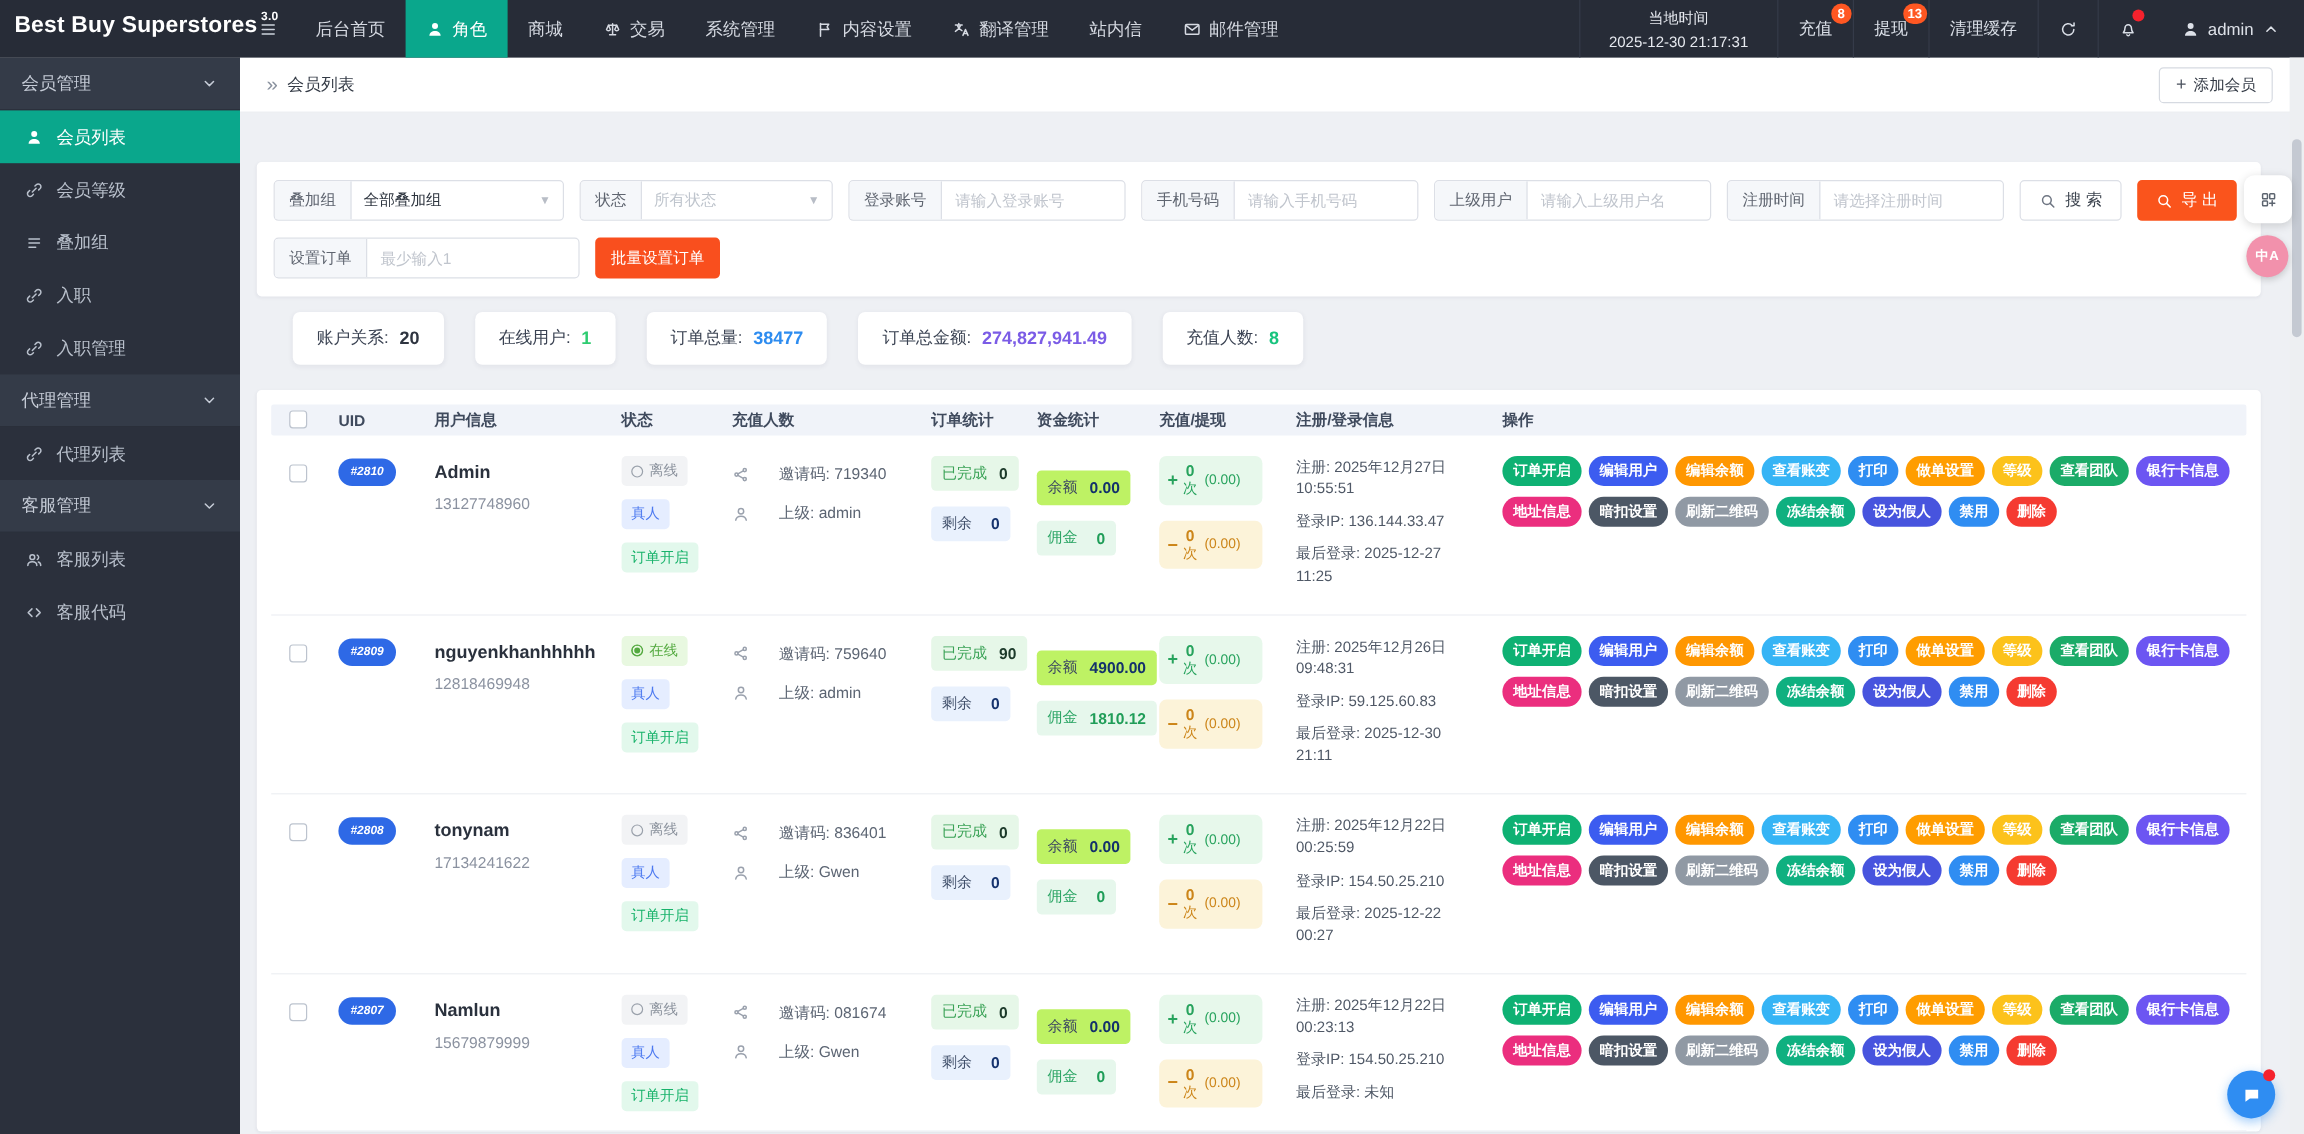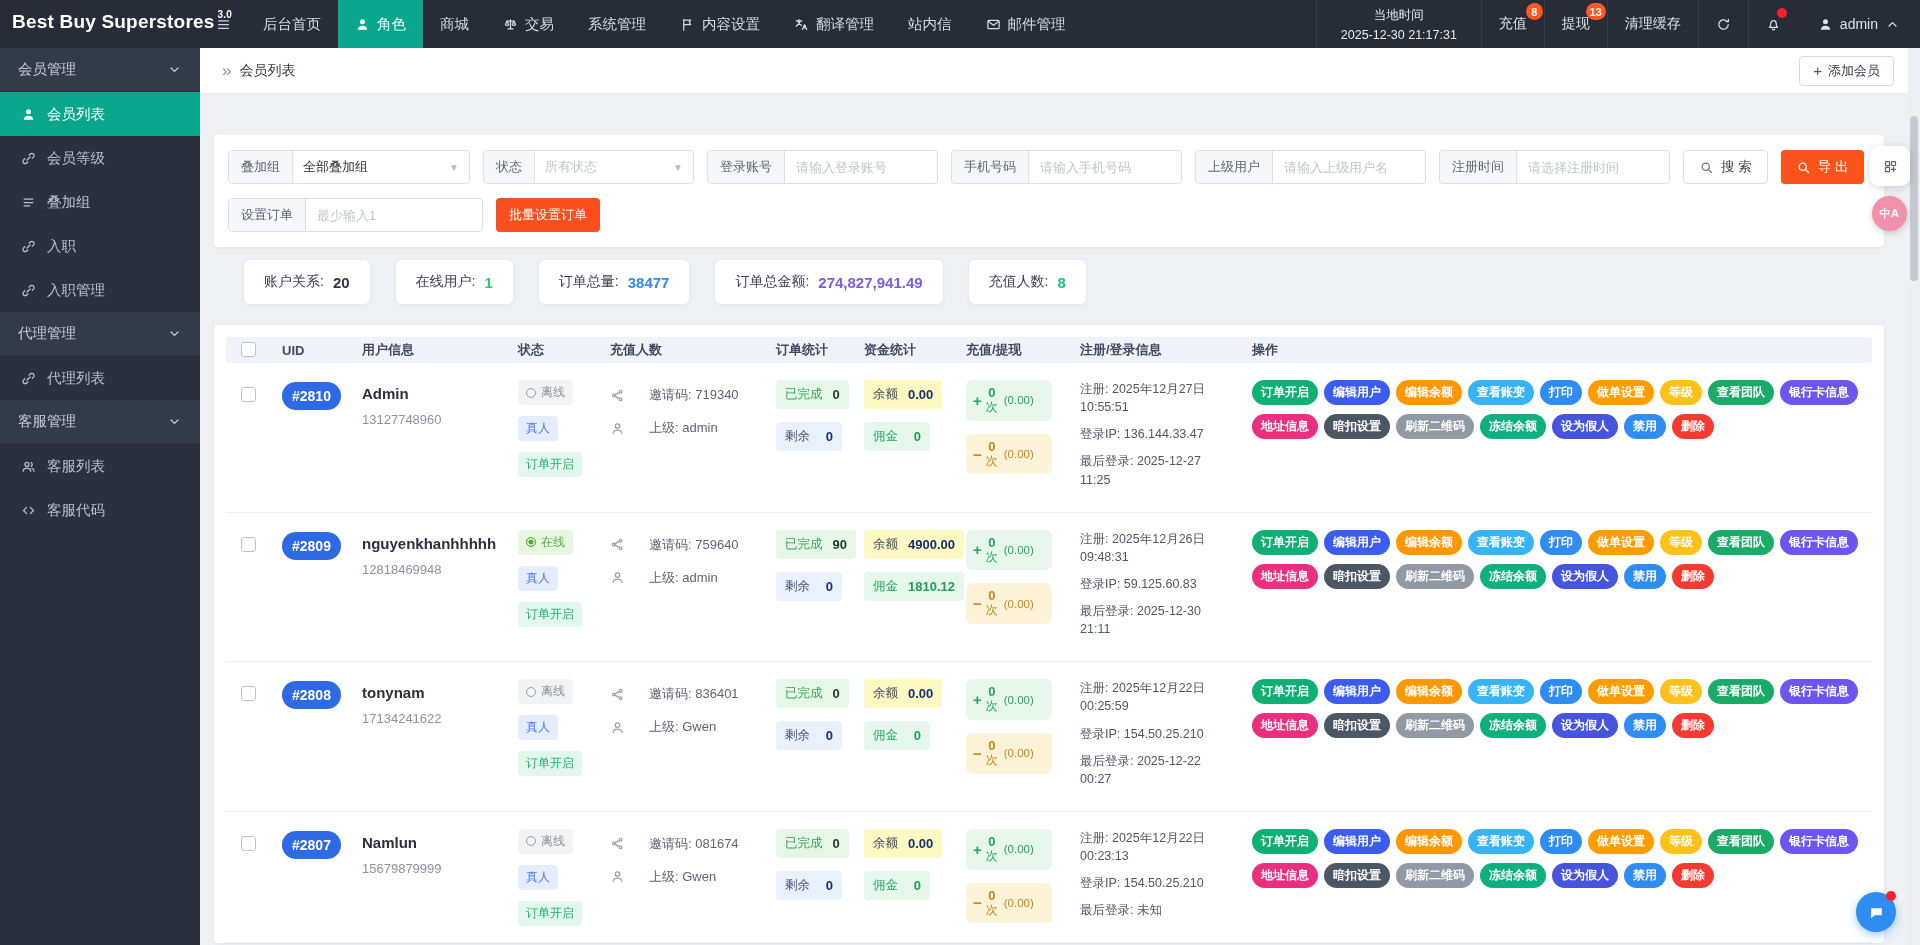--- a/index.html
+++ b/index.html
@@ -69,42 +69,42 @@
   .grid { display:grid; grid-template-columns:48px 80px 156px 92px 166px 88px 102px 114px 172px 1fr; }
   .thead { background:#f0f3f9; height:26px; align-items:center; font-size:13px; font-weight:bold; color:#3f4a5d; border-radius:2px; }
   .thead > div { padding-left:8px; }
   .trow { padding:17px 0 14px; border-bottom:1px solid #edeff3; align-items:start; }
   .trow > div { padding-left:8px; }
   .cell-check { padding-left:15px !important; }
   .checkbox { width:15px; height:15px; border:1px solid #bcc3ce; border-radius:3px; background:#fff; display:inline-block; cursor:pointer; }
   .thead .checkbox { margin-top:2px; }
   .trow .checkbox { margin-top:7px; }
 
-  .uid-pill { display:inline-block; background:#2e69e6; color:#fff; font-size:14px; font-weight:bold; padding:6px 10px; border-radius:15px; margin-top:2px; }
+  .uid-pill { display:inline-block; background:#2e69e6; color:#fff; font-size:10px; font-weight:bold; padding:6px 10px; border-radius:15px; margin-top:2px;font-style:italic; }
   .uname { font-size:15px; font-weight:bold; color:#2a313d; margin-top:5px; }
   .uphone { font-size:13px; color:#8b92a0; margin-top:10px; }
 
   .pill-stack { display:flex; flex-direction:column; gap:11px; align-items:flex-start; }
   .pill { display:inline-flex; align-items:center; gap:5px; font-size:12px; padding:4px 8px; border-radius:4px; white-space:nowrap; }
   .p-online { background:#f2f3f5; color:#8a919c; }
   .p-online .dot { width:10px; height:10px; border-radius:50%; border:1.5px solid #9aa1ab; display:inline-block; }
   .p-online.online { background:#e8f8e0; color:#53a93f; }
   .p-online.online .dot { border-color:#53a93f; background:#53a93f; box-shadow:inset 0 0 0 1.5px #e8f8e0; }
   .p-real { background:#e5edff; color:#4c79f0; }
   .p-order { background:#e2f8ec; color:#17b26a; }
 
   .rel-line { display:flex; align-items:center; gap:24px; font-size:13px; color:#5c6573; margin-top:6px; white-space:nowrap; }
   .rel-line + .rel-line { margin-top:15px; }
   .rel-line .icon { color:#9aa1ad; }
 
   .stat-pill { display:inline-flex; align-items:center; justify-content:space-between; gap:10px; padding:6px 9px; border-radius:4px; font-size:12.5px; min-width:66px; white-space:nowrap; }
   .stat-pill b { font-size:13px; }
   .sp-done { background:#e6f7e8; color:#3aa256; } .sp-done b { color:#1c3a2a; }
   .sp-left { background:#e9f1fd; color:#41506b; } .sp-left b { color:#16336e; }
-  .sp-bal { background:#fef9c3; color:#3e4a60; } .sp-bal b { color:#13316b; }
+  .sp-bal { background:#bef264; color:#3e4a60;margin-top:12px; } .sp-bal b { color:#13316b; }
   .sp-com { background:#e6f7ec; color:#2aa564; } .sp-com b { color:#1f9d58; }
   .stat-pill + .stat-pill { margin-top:13px; }
   .pill-col { display:flex; flex-direction:column; align-items:flex-start; }
 
   .rw-box { width:86px; border-radius:6px; padding:6px 7px; display:flex; align-items:center; gap:4px; }
   .rw-box .sign { font-size:15px; font-weight:bold; }
   .rw-box .cnt { display:flex; flex-direction:column; align-items:center; line-height:1.15; }
   .rw-box .cnt b { font-size:13px; } .rw-box .cnt i { font-style:normal; font-size:12px; }
   .rw-box .amt { font-size:11.5px; margin-left:2px; }
   .rw-plus { background:#e7f8eb; color:#27a35d; }

